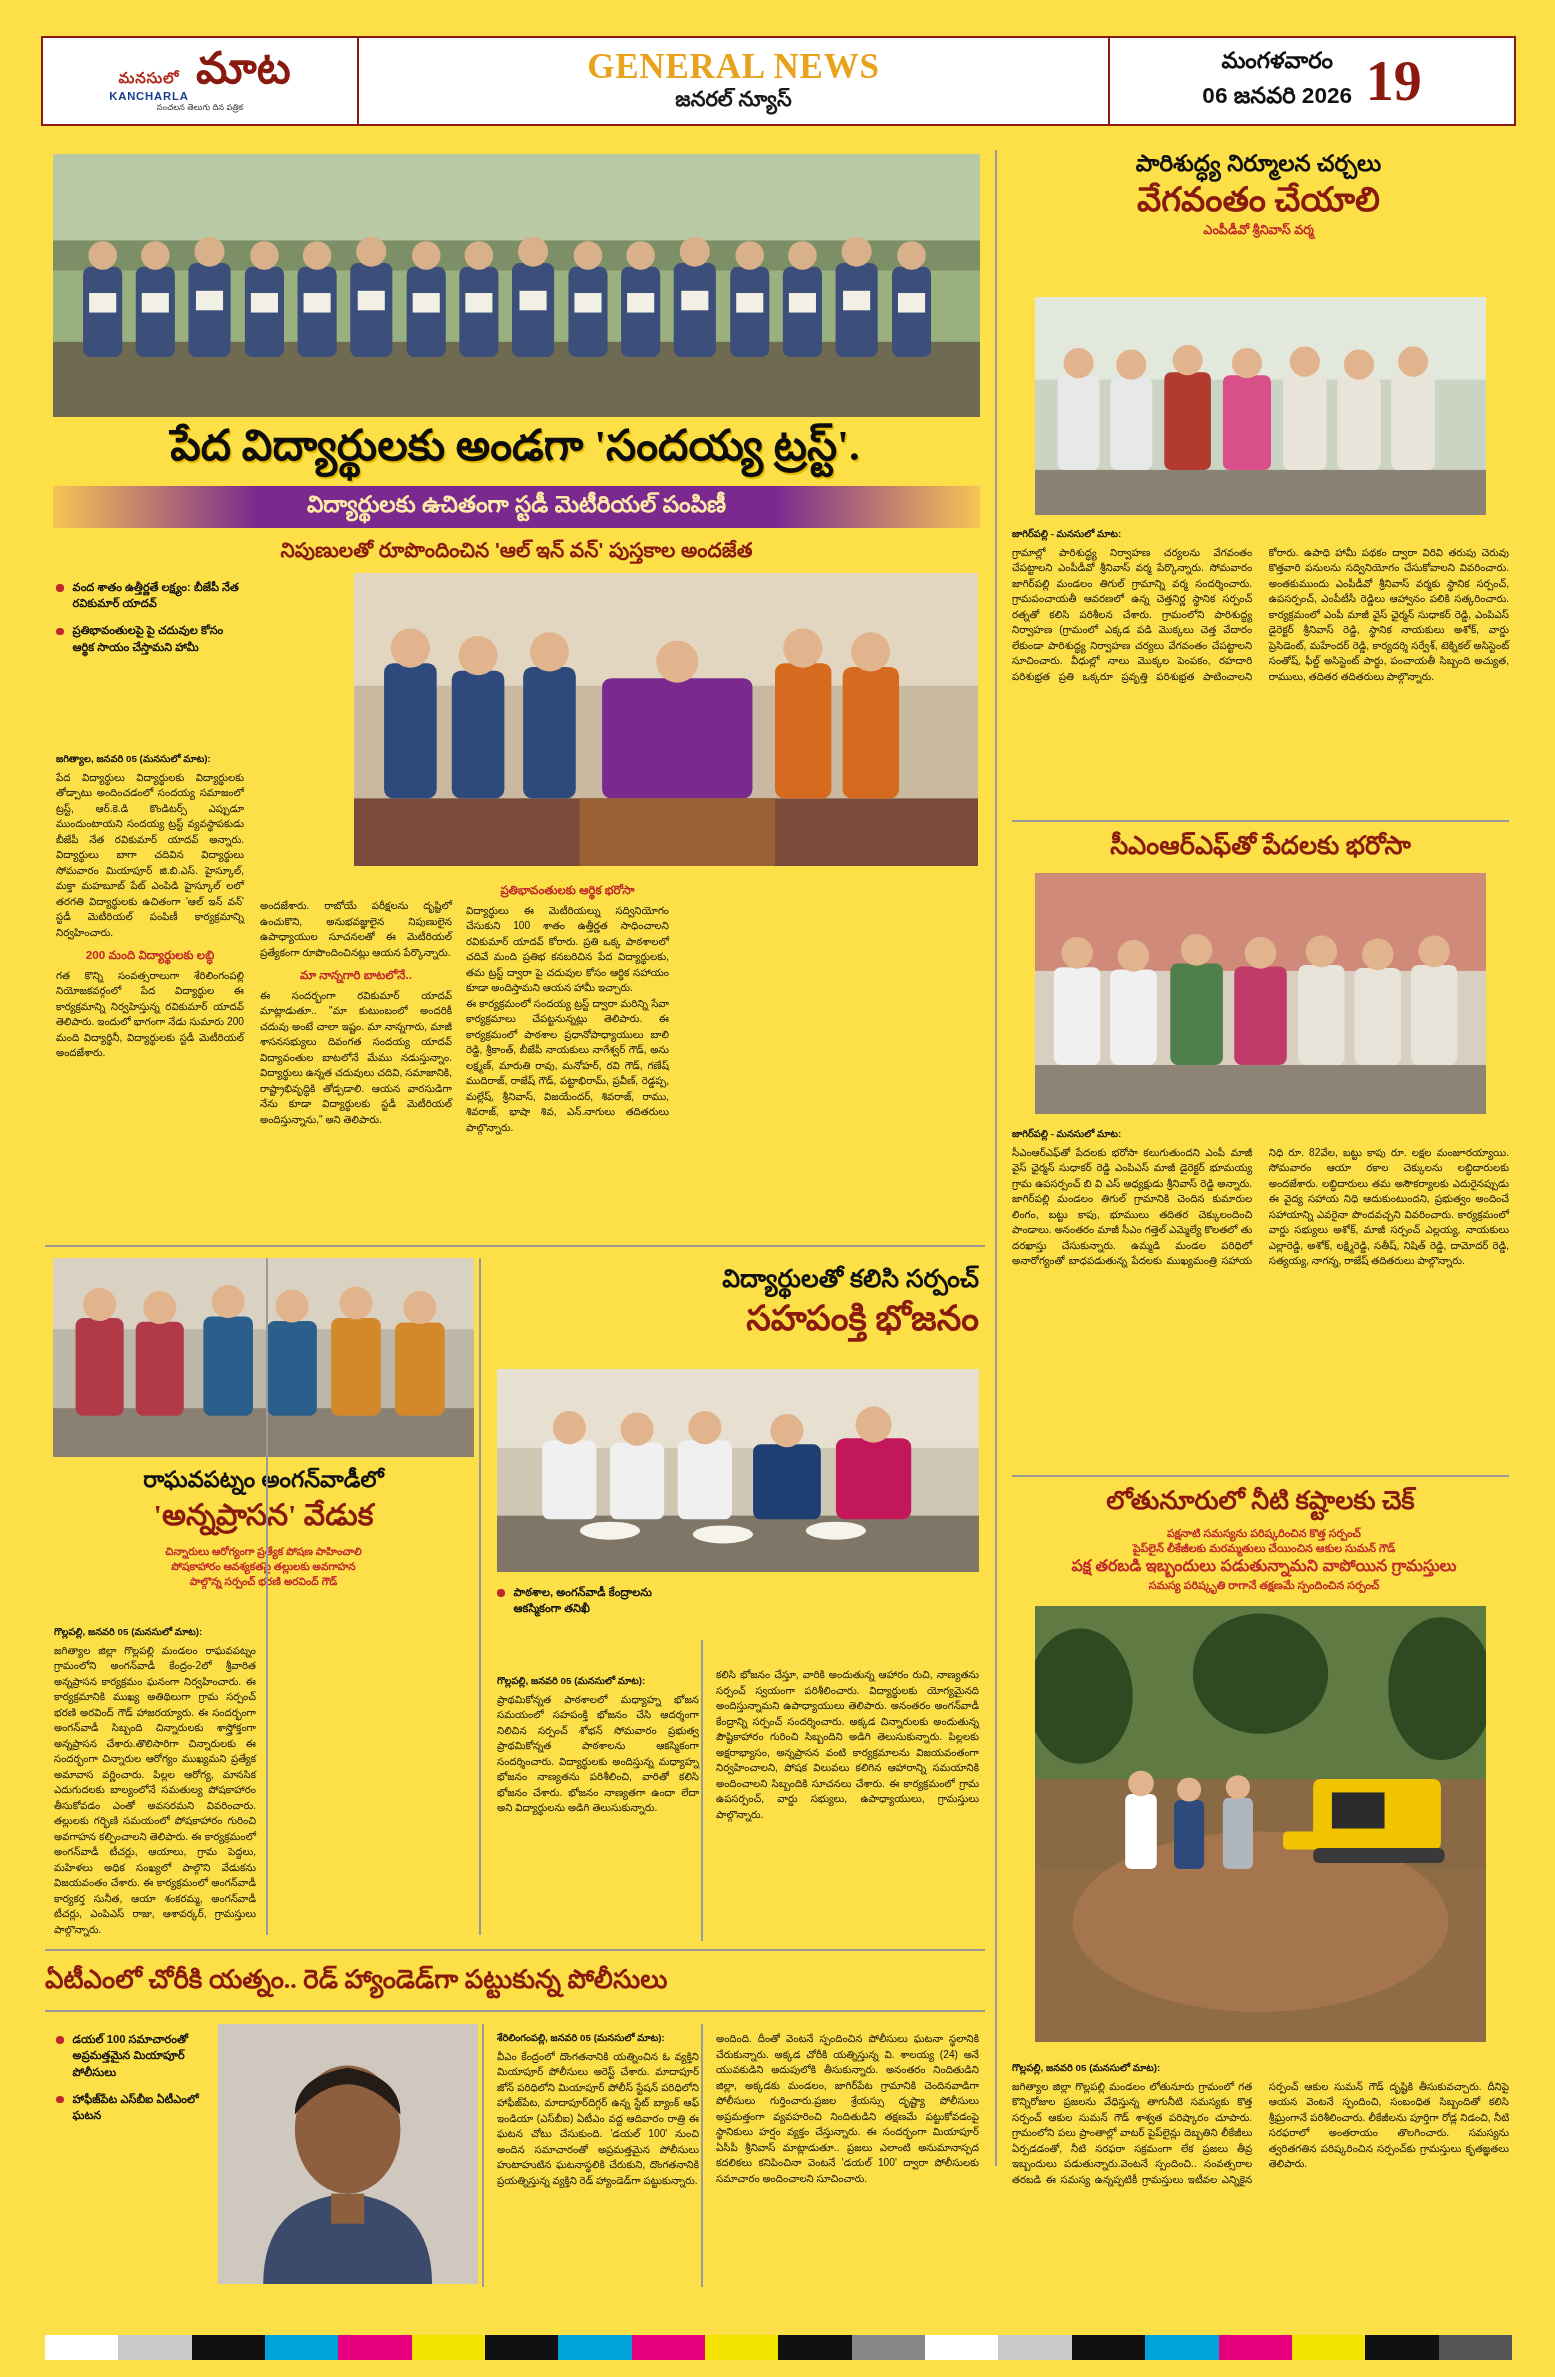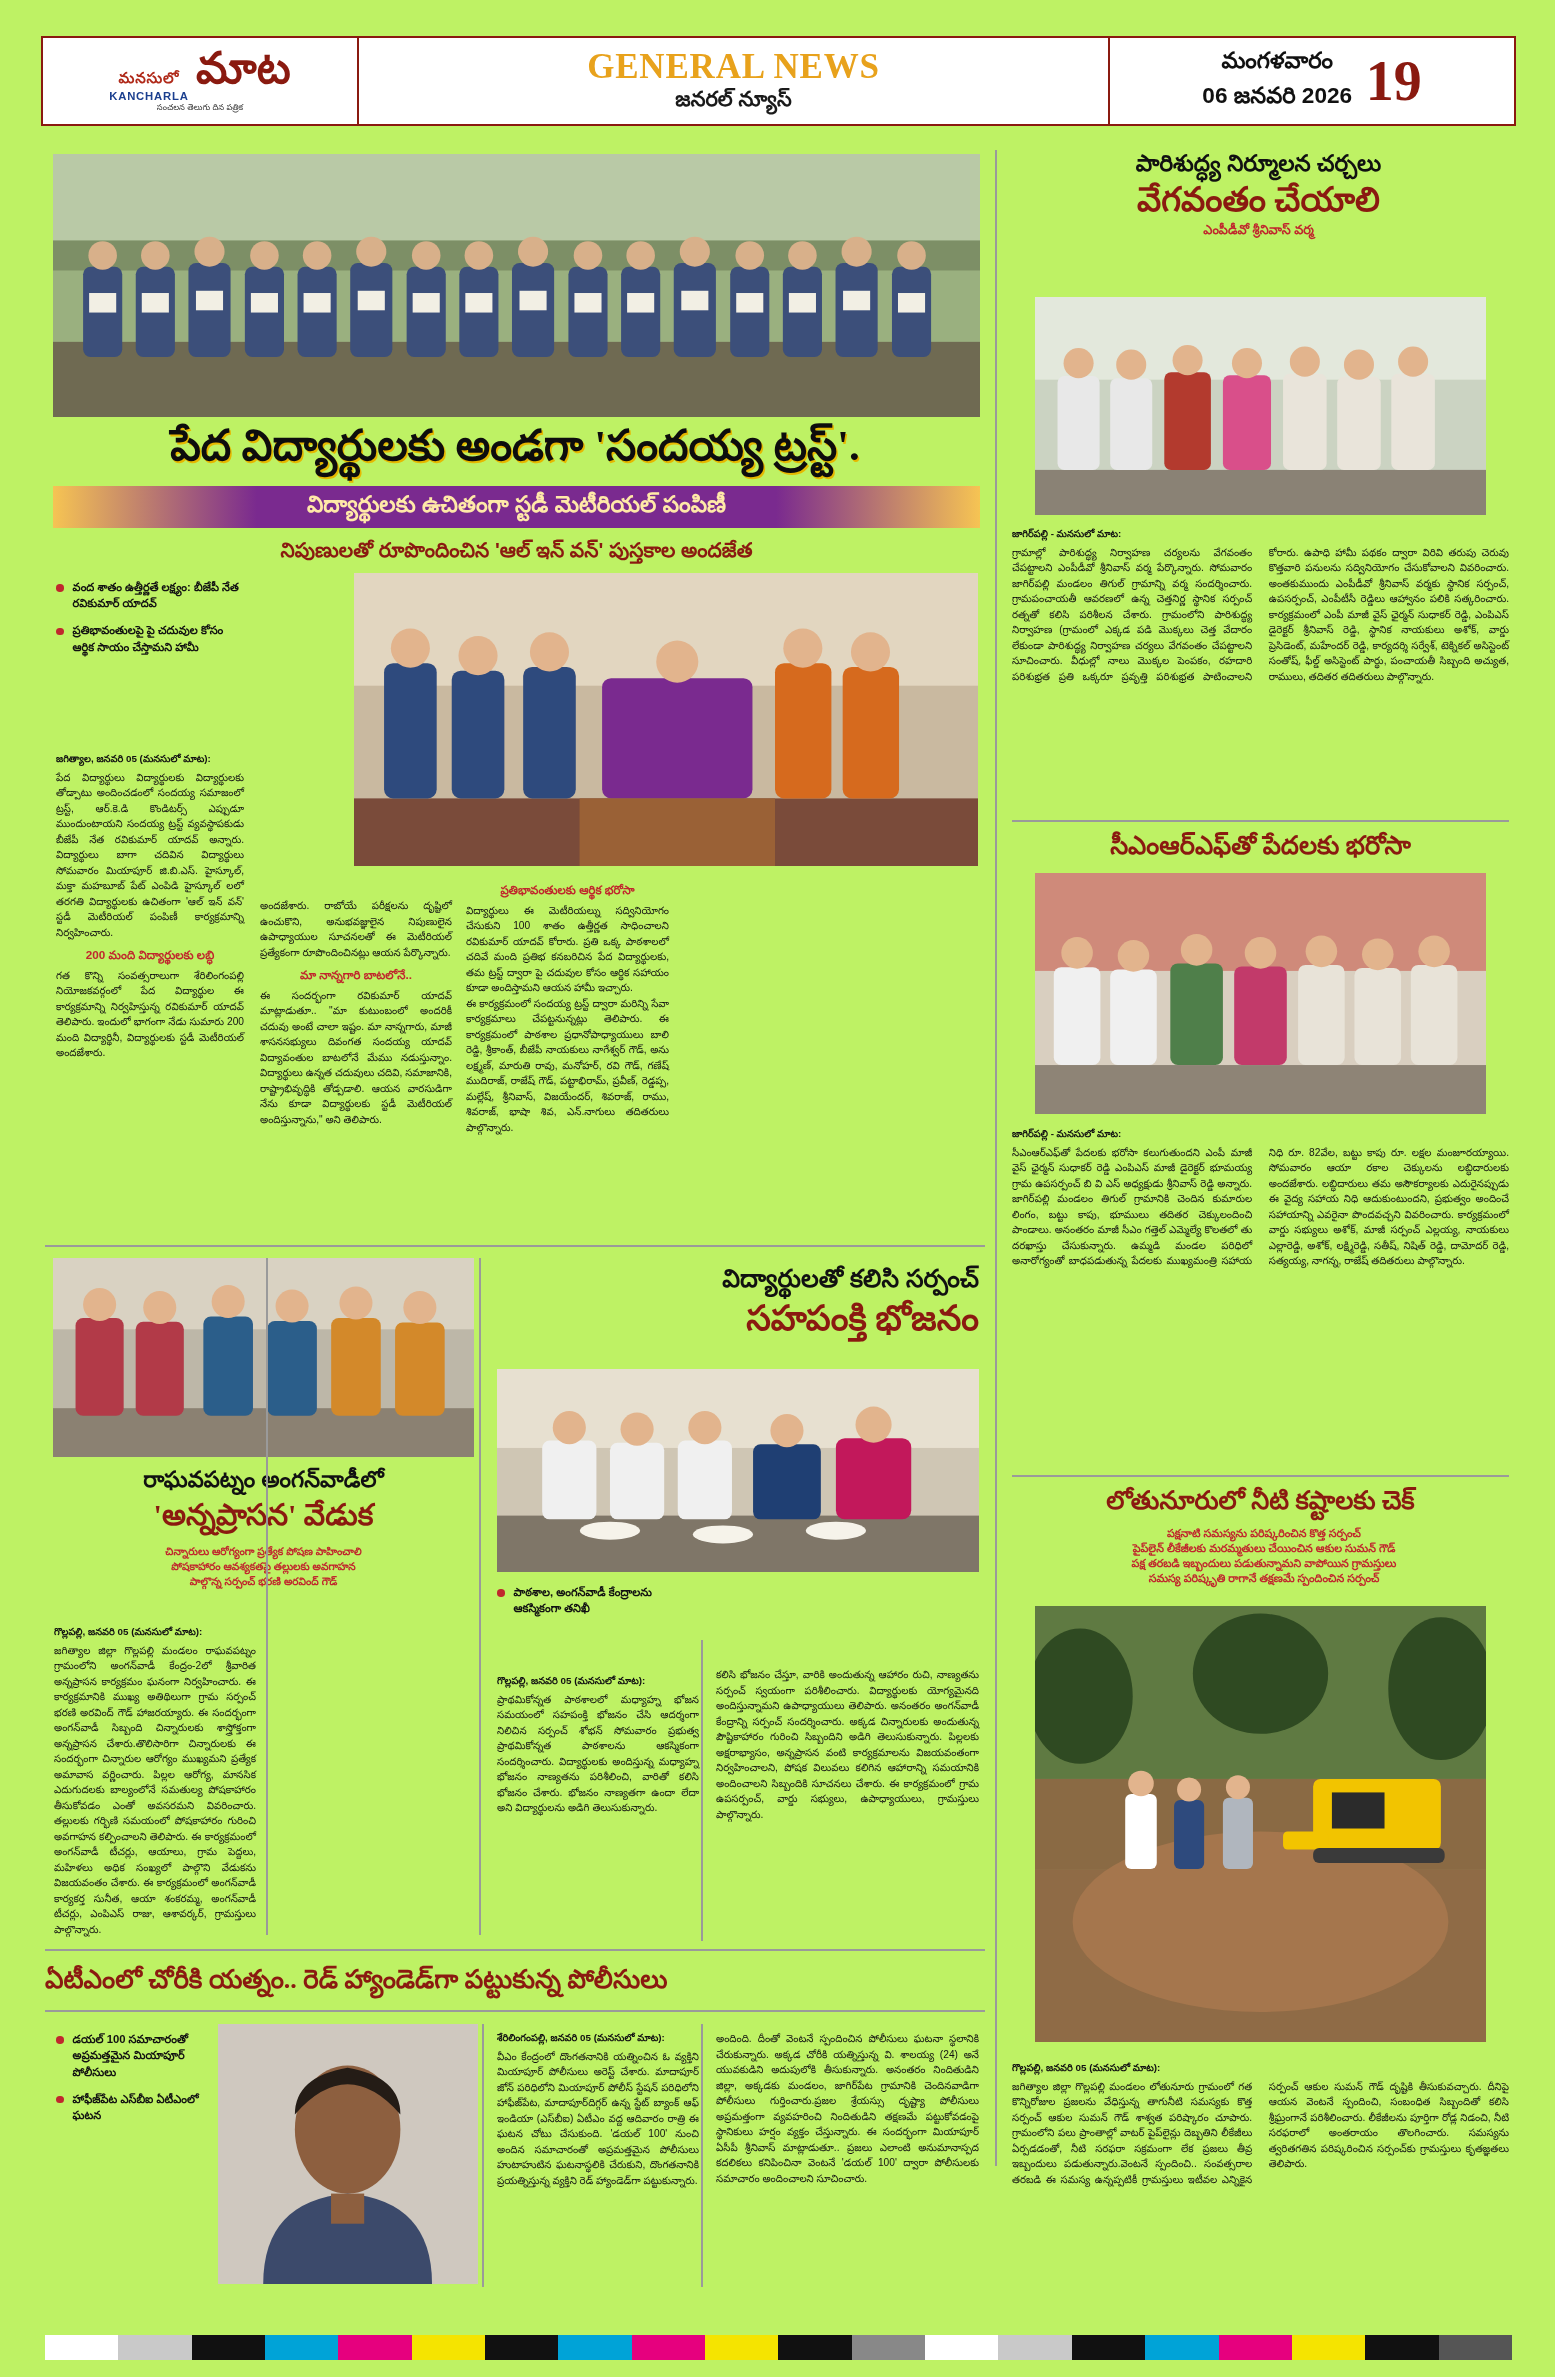--- a/index.html
+++ b/index.html
@@ -6,21 +6,21 @@
   html, body { margin:0; padding:0; }
   body {
     width: 1555px; height: 2377px;
     background: #ffffff;
     font-family: "Liberation Sans", sans-serif;
     position: relative;
     overflow: hidden;
   }
   .page {
     position:absolute; left:0; top:0; width:1555px; height:2377px;
-    background:#bef264;
+    background:#fde047;
   }
   
   .masthead {
     position:absolute; left:41px; top:36px; width:1475px; height:90px;
     border:2.3px solid #8a1a10;
     display:flex; align-items:stretch;
     background:#fff;
   }
   .logo-box {
     width:316px; border-right:2.3px solid #8a1a10;
@@ -472,21 +472,21 @@
     <div style="column-count:2; column-gap:16.6px;">సీఎంఆర్‌ఎఫ్‌తో పేదలకు భరోసా కలుగుతుందని ఎంపీ మాజీ వైస్ ఛైర్మన్ సుధాకర్ రెడ్డి ఎంపిఎస్ మాజీ డైరెక్టర్ భూమయ్య గ్రామ ఉపసర్పంచ్ బి వి ఎస్ అధ్యక్షుడు శ్రీనివాస్ రెడ్డి అన్నారు. జాగిర్‌పల్లి మండలం తిగుల్ గ్రామానికి చెందిన కుమారుల లింగం, బట్టు కాపు, భూములు తదితర చెక్కులందించి పాండాలు. అనంతరం మాజీ సీఎం గత్తెల్ ఎమ్మెల్యే కొలతలో తు దరఖాస్తు చేసుకున్నారు. ఉమ్మడి మండల పరిధిలో అనారోగ్యంతో బాధపడుతున్న పేదలకు ముఖ్యమంత్రి సహాయ నిధి రూ. 82వేల, బట్టు కాపు రూ. లక్షల మంజూరయ్యాయి. సోమవారం ఆయా రకాల చెక్కులను లబ్ధిదారులకు అందజేశారు. లబ్ధిదారులు తమ అసౌకర్యాలకు ఎదురైనప్పుడు ఈ వైద్య సహాయ నిధి ఆదుకుంటుందని, ప్రభుత్వం అందించే సహాయాన్ని ఎవరైనా పొందవచ్చని వివరించారు. కార్యక్రమంలో వార్డు సభ్యులు అశోక్, మాజీ సర్పంచ్ ఎల్లయ్య, నాయకులు ఎల్లారెడ్డి, అశోక్, లక్ష్మిరెడ్డి, సతీష్, నిషిత్ రెడ్డి, దామోదర్ రెడ్డి, సత్యయ్య, నాగన్న, రాజేష్ తదితరులు పాల్గొన్నారు.</div>
   </div>
 
   <div class="hline" style="left:1012px; top:1475px; width:497px;"></div>
 
   <div style="position:absolute; left:1012px; top:1486px; width:497px;" class="sec-title-red">లోతునూరులో నీటి కష్టాలకు చెక్</div>
 
   <div style="position:absolute; left:1023px; top:1527px; width:482px; text-align:center;">
     <div style="font-size:11px;font-weight:bold;color:#c0272d;">పక్షనాటి సమస్యను పరిష్కరించిన కొత్త సర్పంచ్</div>
     <div style="font-size:11px;font-weight:bold;color:#c0272d;">పైప్‌లైన్ లీకేజీలకు మరమ్మతులు చేయించిన ఆకుల సుమన్ గౌడ్</div>
-    <div style="font-size:11px;font-weight:bold;color:#c0272d;">పక్ష తరబడి ఇబ్బందులు పడుతున్నామని వాపోయిన గ్రామస్తులు</div>
+    <div style="font-size:16px;font-weight:bold;color:#c0272d;">పక్ష తరబడి ఇబ్బందులు పడుతున్నామని వాపోయిన గ్రామస్తులు</div>
     <div style="font-size:11px;font-weight:bold;color:#c0272d;">సమస్య పరిష్కృతి రాగానే తక్షణమే స్పందించిన సర్పంచ్</div>
   </div>
 
   <div class="photo" style="position:absolute; left:1035px; top:1606px; width:451px; height:436px;">
     <svg width="451" height="436" viewBox="0 0 600 580" preserveAspectRatio="none">
       <rect width="600" height="580" fill="#7e8f5a"></rect>
       <rect width="600" height="230" fill="#5f7a42"></rect>
       <rect y="230" width="600" height="120" fill="#8a6a44"></rect>
       <rect y="350" width="600" height="230" fill="#8f6b46"></rect>
       <ellipse cx="300" cy="420" rx="250" ry="120" fill="#a5764d"></ellipse>

